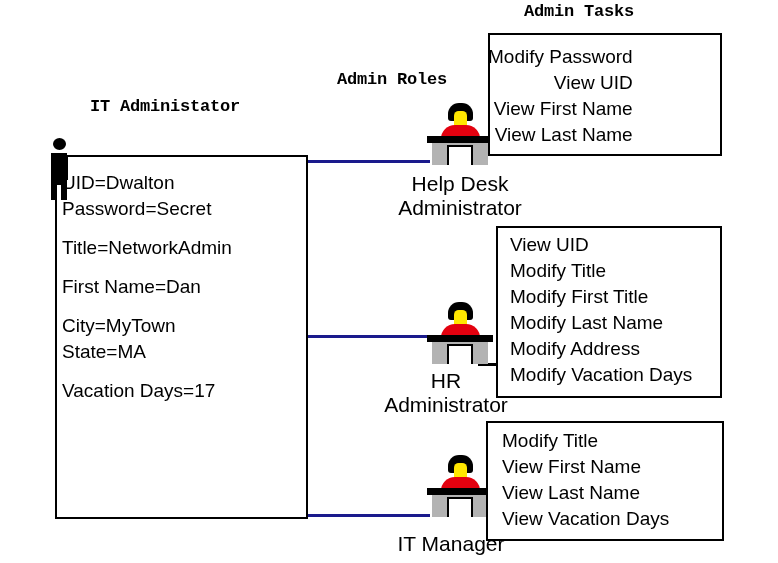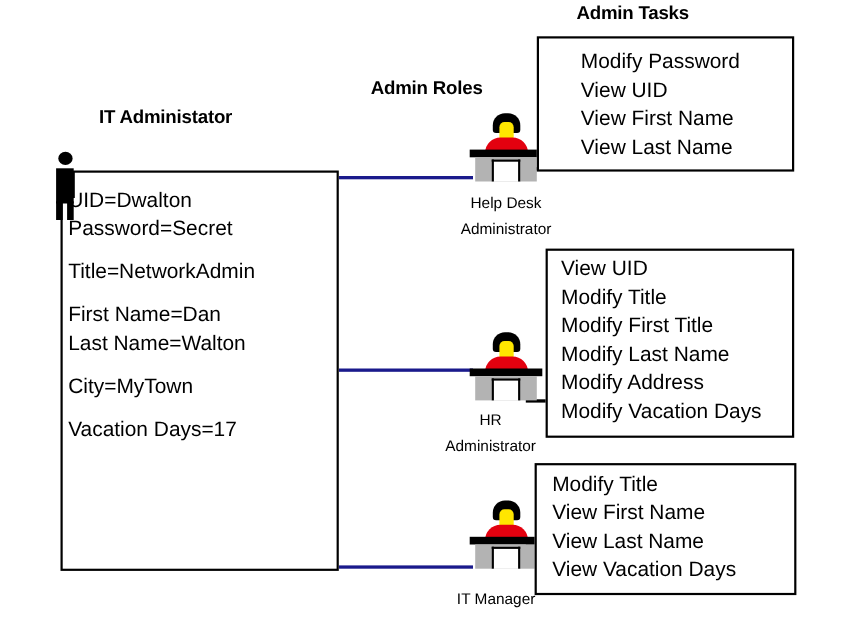--- a/index.html
+++ b/index.html
@@ -21,20 +21,21 @@
   }
 
   
   .heading {
     position: absolute;
     font-weight: bold;
     font-size: 17px;
     letter-spacing: -0.2px;
     white-space: nowrap;
     color: #000;
+    font-family: Liberation Mono, monospace;
   }
   #heading-admin-tasks { left: 524px; top: 2px; }
   #heading-admin-roles { left: 337px; top: 70px; }
   #heading-it-administrator { left: 90px; top: 97px; }
 
   
   .box {
     position: absolute;
     border: 2.5px solid #000000;
     background: #ffffff;
@@ -47,21 +48,21 @@
     white-space: nowrap;
     color: #000;
   }
   .box-lines div { white-space: pre; }
   .spacer { height: 13px; line-height: 13px; }
 
   #entity-box { left: 55px; top: 155px; width: 253px; height: 364px; }
   #entity-attrs { left: 62px; top: 170px; }
 
   #tasks-box-helpdesk { left: 488px; top: 33px; width: 234px; height: 123px; }
-  #tasks-list-helpdesk { left: 528px; top: 44px; }
+  #tasks-list-helpdesk { left: 488px; top: 44px; text-align: right; }
 
   #tasks-box-hr { left: 496px; top: 226px; width: 226px; height: 172px; }
   #tasks-list-hr { left: 510px; top: 232px; }
 
   #tasks-box-itmgr { left: 486px; top: 421px; width: 238px; height: 120px; }
   #tasks-list-itmgr { left: 502px; top: 428px; }
 
   
   .connector-blue {
     position: absolute;
@@ -170,21 +171,21 @@
     border-right: 2px solid #000000;
     box-sizing: border-box;
   }
   #desk-icon-helpdesk { left: 427px; top: 103px; }
   #desk-icon-hr       { left: 427px; top: 302px; }
   #desk-icon-itmgr    { left: 427px; top: 455px; }
 
   
   .role-label {
     position: absolute;
-    font-size: 14px;
+    font-size: 21px;
     line-height: 24px;
     text-align: center;
     white-space: nowrap;
     color: #000;
   }
   #role-label-helpdesk { left: 371px; top: 172px; width: 178px; }
   #role-label-hr       { left: 357px; top: 369px; width: 178px; }
   #role-label-itmgr    { left: 362px; top: 532px; width: 178px; }
 </style>
 </head>
@@ -208,23 +209,23 @@
 
   <div class="box" id="entity-box"></div>
 
   <div class="box-lines" id="entity-attrs">
     <div>UID=Dwalton</div>
     <div>Password=Secret</div>
     <div class="spacer"></div>
     <div>Title=NetworkAdmin</div>
     <div class="spacer"></div>
     <div>First Name=Dan</div>
-    <div>Last Name=Walton</div>
     <div class="spacer"></div>
     <div>City=MyTown</div>
+    <div>State=MA</div>
     <div class="spacer"></div>
     <div>Vacation Days=17</div>
   </div>
 
   <div id="actor-it-admin">
     <div class="head"></div>
     <div class="body"></div>
     <div class="arm"></div>
     <div class="leg-l"></div>
     <div class="leg-r"></div>

